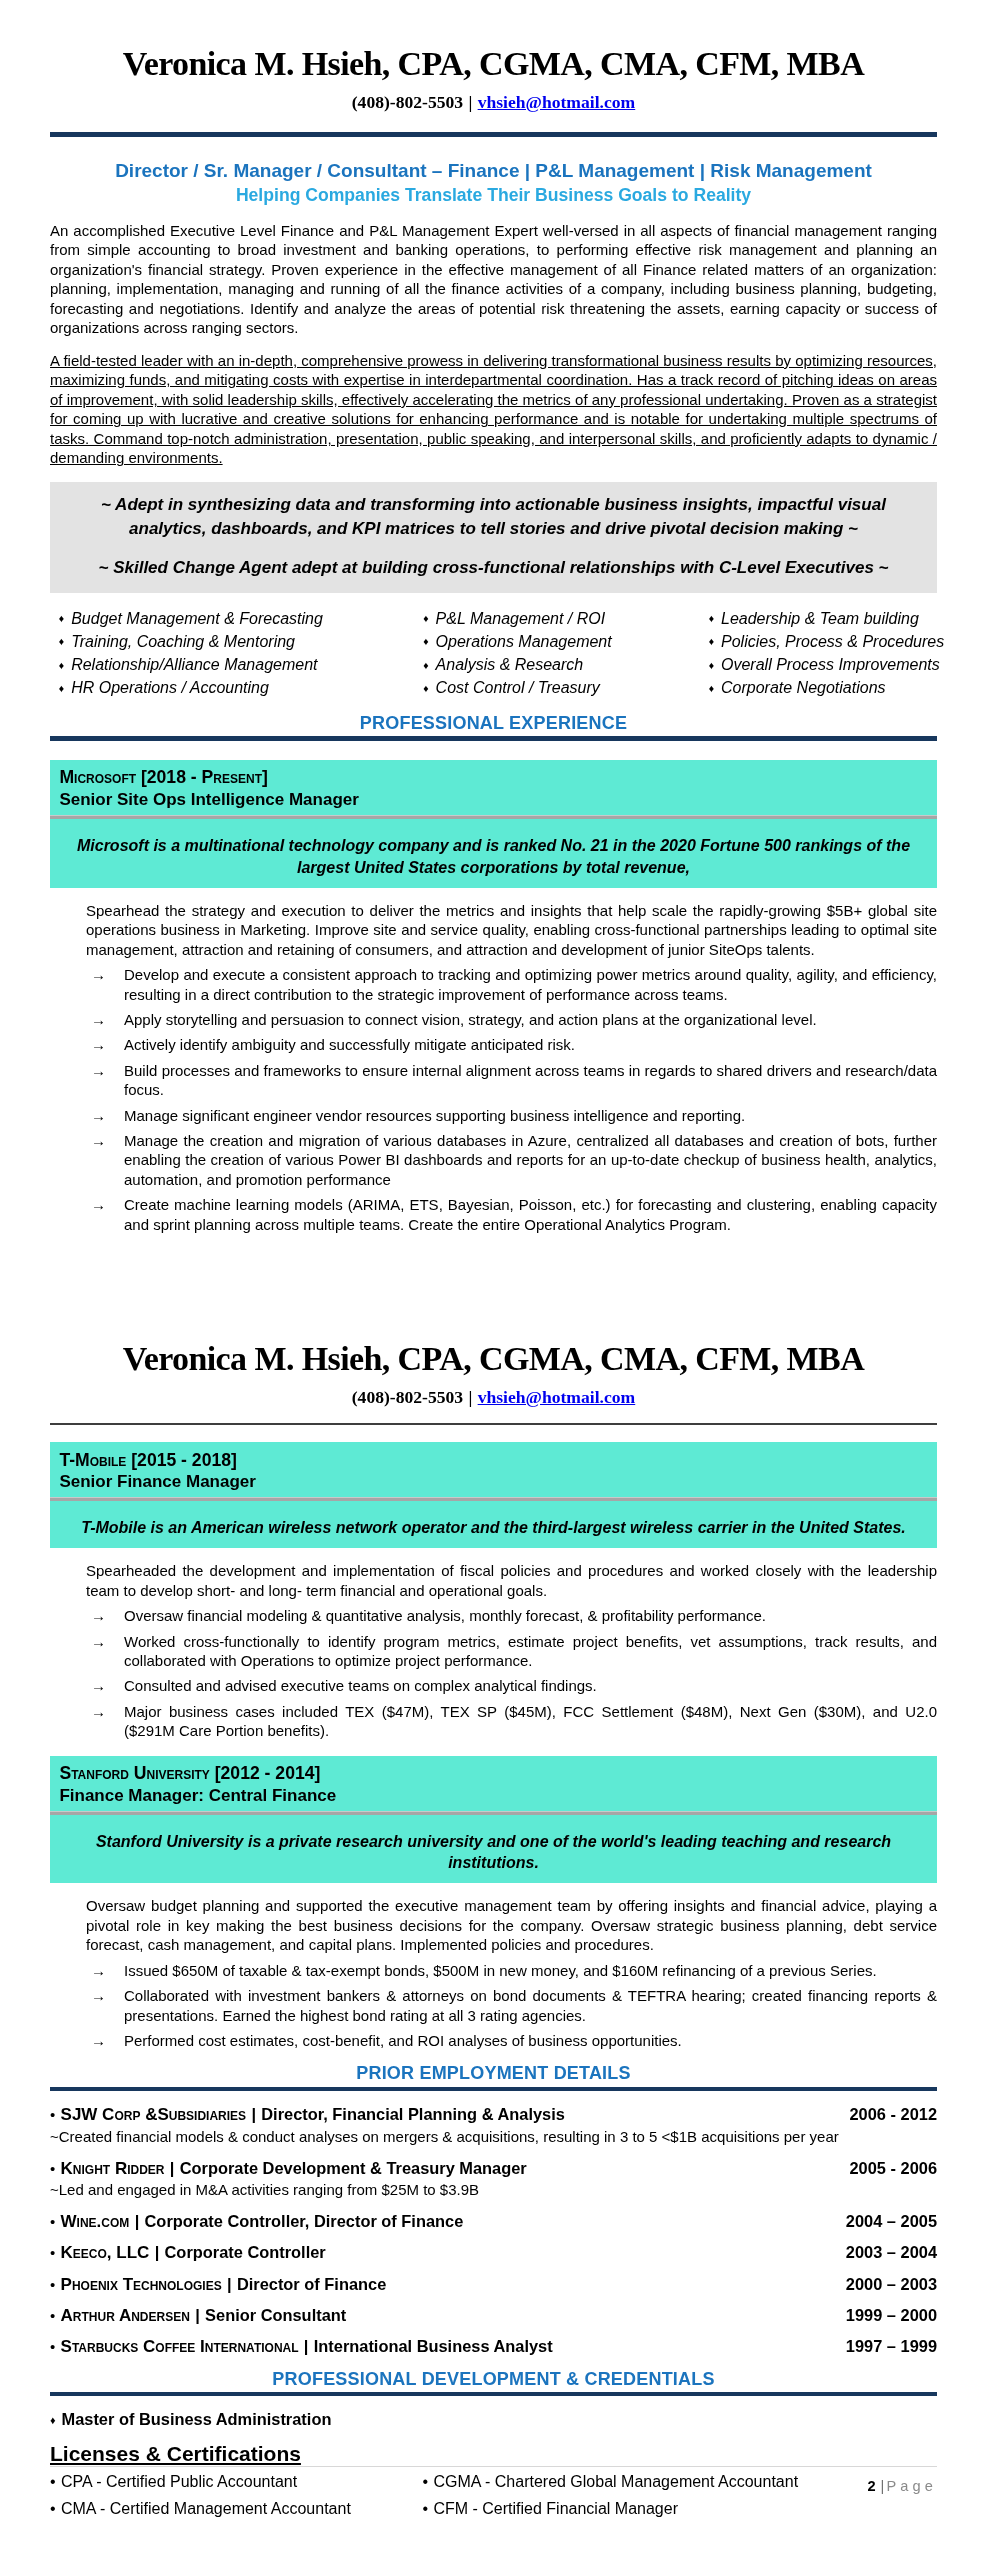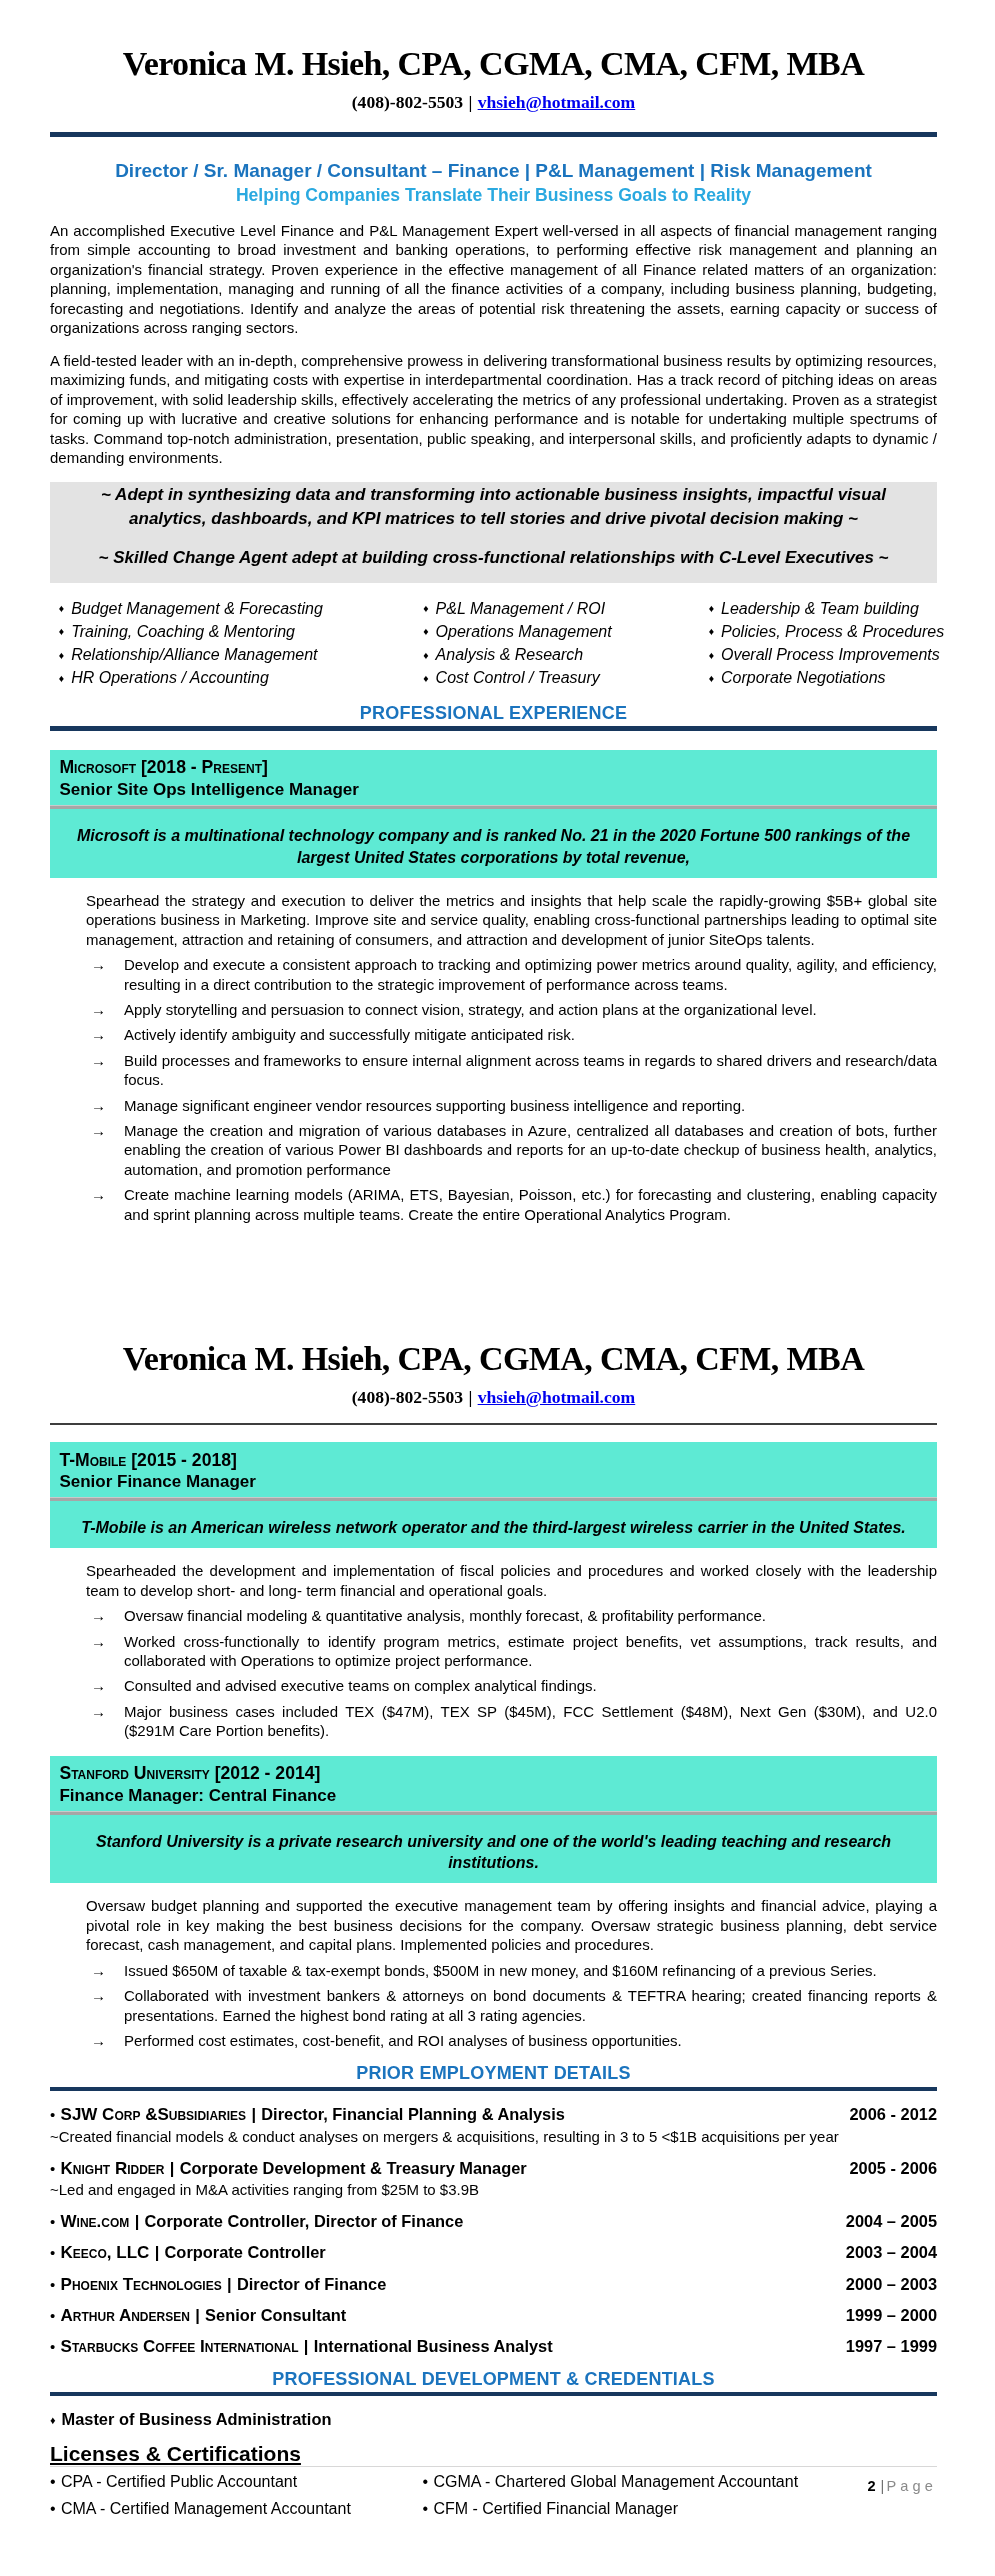--- a/index.html
+++ b/index.html
@@ -13,23 +13,23 @@
   .contact a{color:#0000ee;text-decoration:underline;}
   .contact .pipe{font-weight:700;padding:0 5.3px;}
   .rule-thick{height:5.9px;background:#17375d;margin-top:19px;}
   .rule-thin-dark{height:2.3px;background:#3e3e3e;margin-top:15px;}
 
   .title-line{color:#1b74be;font-weight:700;font-size:19px;text-align:center;margin-top:24px;line-height:1.05;}
   .tagline{color:#2aa9e0;font-weight:700;font-size:17.6px;text-align:center;margin-top:4.7px;line-height:1.05;}
 
   .para{font-size:15px;line-height:1.30;text-align:justify;}
   .sum1{margin-top:16.4px;}
-  .sum2{margin-top:13px;}
-
-  .quote-block{background:#e3e3e3;margin-top:14px;padding:1px 21px 13px;text-align:center;font-weight:700;font-style:italic;font-size:17px;line-height:1.42;}
+  .sum2{margin-top:13px;text-decoration:underline;}
+
+  .quote-block{background:#e3e3e3;margin-top:14px;padding:11px 21px 13px;text-align:center;font-weight:700;font-style:italic;font-size:17px;line-height:1.42;}
   .quote-gap{height:15px;}
 
   .skills{margin-top:14px;display:grid;grid-template-columns:41.5% 32.5% 26%;padding-left:8.8px;font-style:italic;font-size:16px;line-height:1.44;}
   .skill-item{white-space:nowrap;}
   .dmark{font-size:10.5px;vertical-align:1.8px;margin-right:7px;font-style:normal;}
 
   .sec-head{color:#1b74be;font-weight:700;font-size:18px;text-align:center;letter-spacing:0.2px;line-height:1.0;}
   .sec-rule{height:4.7px;background:#17375d;margin-top:4.1px;}
   .head-exp{margin-top:15px;}
   .head-prior{margin-top:14px;}

